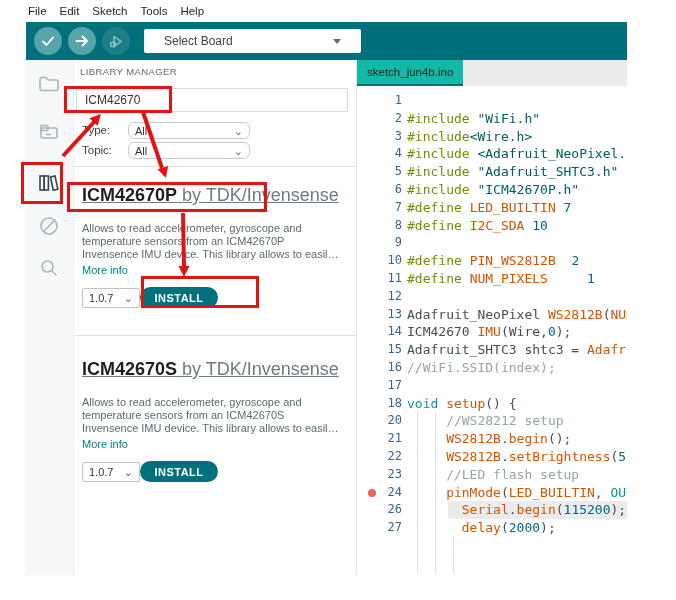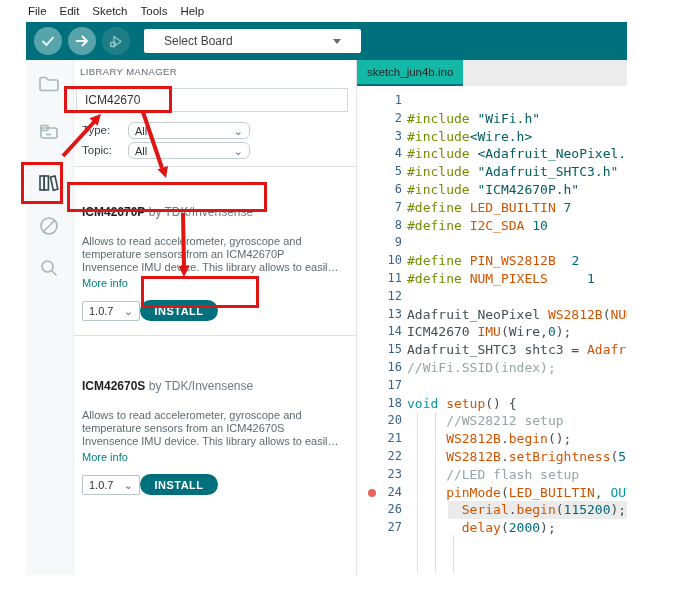--- a/index.html
+++ b/index.html
@@ -37,21 +37,21 @@
                 box-sizing:border-box;font-family:"Liberation Sans",sans-serif;font-size:12px;color:#333;
                 padding:0 0 0 8px;outline:none;background:#fff;}
   .filter-label{position:absolute;font-size:11.5px;color:#374146;}
   .filter-select{position:absolute;width:122px;height:17px;border:1px solid #c4cdd1;border-radius:6px;
                  background:#fff;display:flex;align-items:center;justify-content:space-between;
                  padding:0 6px;box-sizing:border-box;font-size:11px;color:#333;}
   .chev{font-size:11px;color:#5f6c74;line-height:8px;}
   .divider{position:absolute;left:0;width:283px;height:1px;background:#e0e0e0;}
 
   .entry{position:absolute;left:8px;width:264px;}
-  .etitle{padding-top:23px;font-size:12px;color:#6e7b80;}
+  .etitle{padding-top:3px;font-size:18px;color:#6e7b80;text-decoration:underline;}
   .etitle b{color:#1f1f1f;font-weight:bold;}
   .edesc{margin-top:16px;font-size:11px;line-height:13px;color:#5d6a70;}
   .more-info{margin-top:3px;font-size:11px;line-height:13px;color:#008184;cursor:pointer;}
   .controls{margin-top:10px;display:flex;align-items:center;}
   .version-select{width:58px;height:20px;border:1px solid #b9c4c9;border-radius:2px;background:#fff;
                   display:flex;align-items:center;justify-content:space-between;padding:0 6px;
                   box-sizing:border-box;font-size:11px;color:#333;}
   .install-btn{width:78px;height:21px;border-radius:11px;background:#00717C;color:#fff;border:none;
                font-family:"Liberation Sans",sans-serif;font-size:11px;font-weight:bold;letter-spacing:.5px;
                display:flex;align-items:center;justify-content:center;cursor:pointer;}

